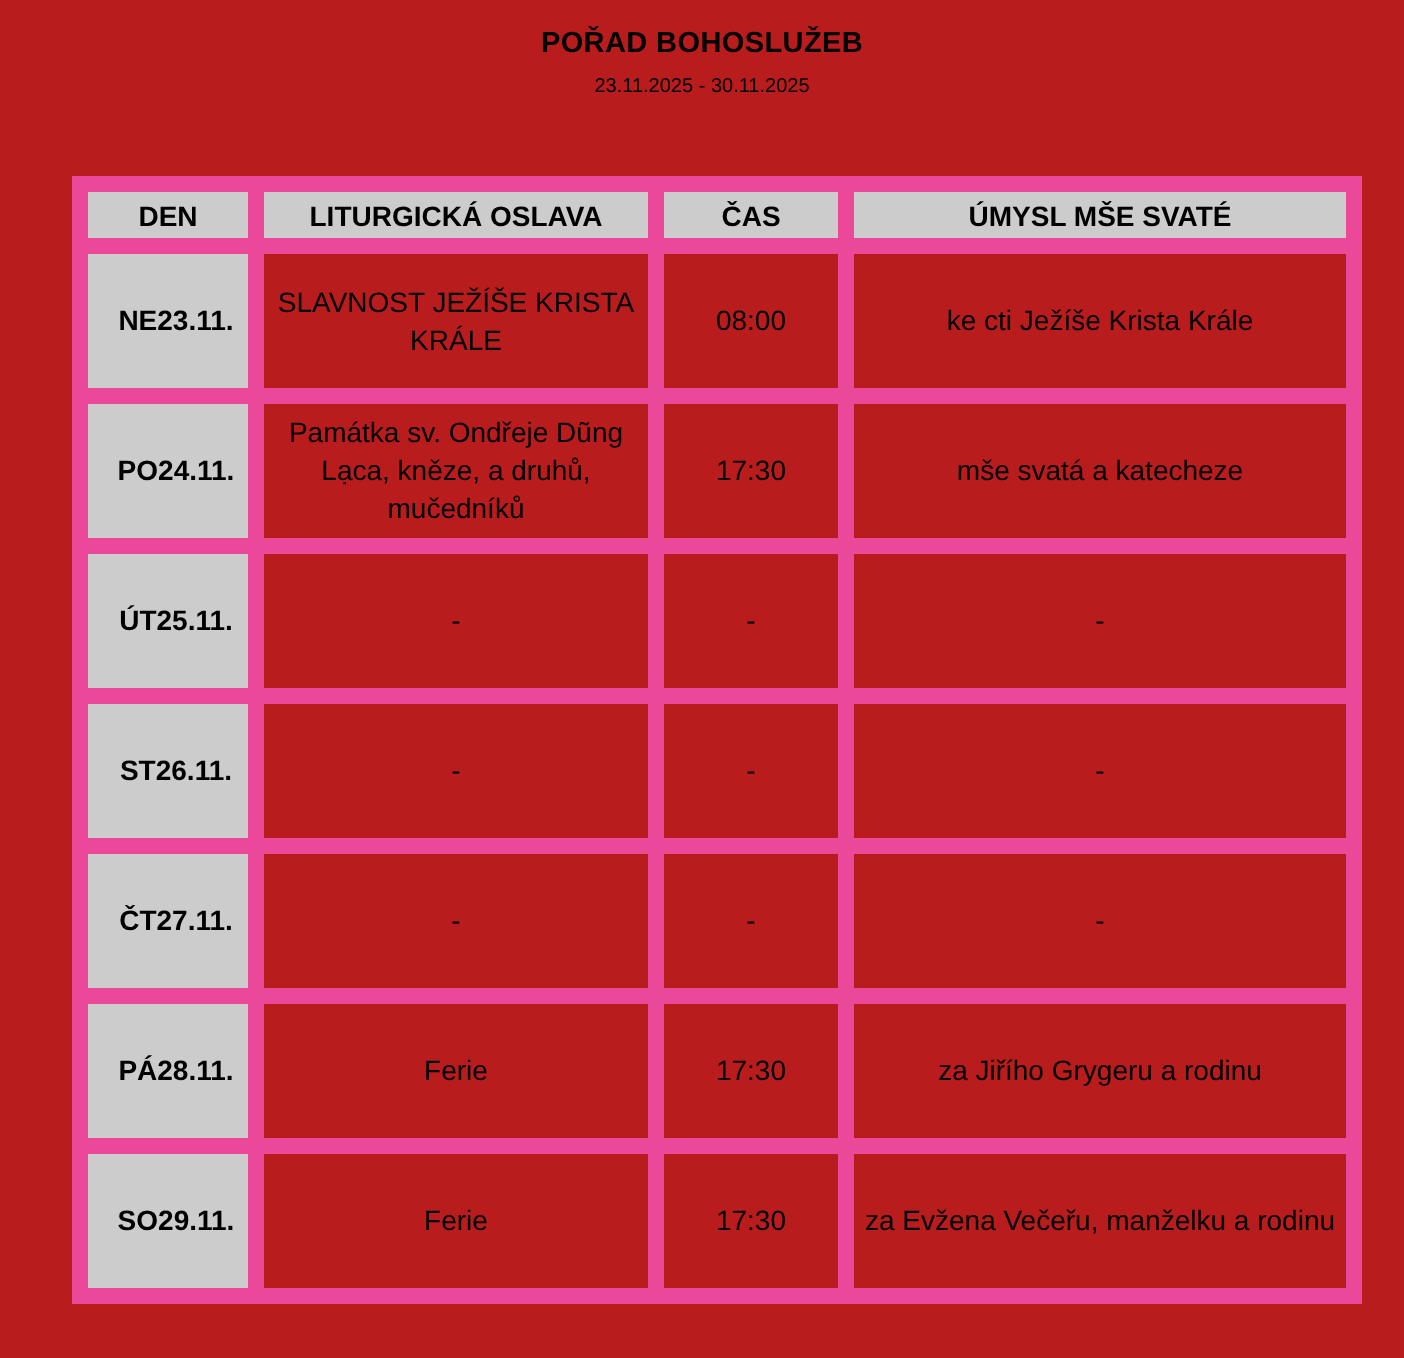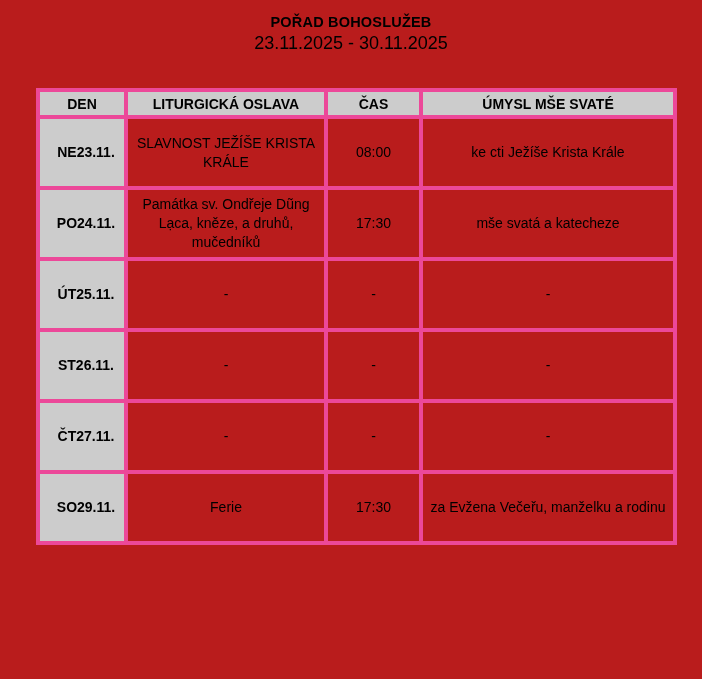--- a/index.html
+++ b/index.html
@@ -23,34 +23,34 @@
     width: 702px;
     text-align: center;
   }
   .title-line1, .title-line2 {
     font-size: 14.5px;
     font-weight: bold;
     line-height: 21px;
     letter-spacing: 0.2px;
   }
   .title-line3 {
-    font-size: 18px;
+    font-size: 10px;
     line-height: 21px;
   }
   table.schedule {
     position: absolute;
     left: 36px;
     top: 88px;
     width: 637px;
     border-collapse: collapse;
     table-layout: fixed;
     border: 3px solid #000000;
   }
   .schedule th, .schedule td {
-    border: 4px solid #ec4899;
+    border: 8px solid #ec4899;
     font-size: 14px;
     overflow: hidden;
   }
   .schedule thead th {
     height: 21px;
     background: var(--header-bg, #cccccc);
     font-weight: bold;
     text-align: center;
     padding: 1px 2px;
   }
@@ -123,20 +123,26 @@
           <td class="time-cell">-</td>
           <td class="intention-cell">-</td>
         </tr>
         <tr>
           <td class="day-cell"><span>ČT</span><span class="day-date">27.11.</span></td>
           <td class="celebration-cell">-</td>
           <td class="time-cell">-</td>
           <td class="intention-cell">-</td>
         </tr>
         <tr>
+          <td class="day-cell"><span>PÁ</span><span class="day-date">28.11.</span></td>
+          <td class="celebration-cell">Ferie</td>
+          <td class="time-cell">17:30</td>
+          <td class="intention-cell">za Jiřího Grygeru a rodinu</td>
+        </tr>
+        <tr>
           <td class="day-cell"><span>SO</span><span class="day-date">29.11.</span></td>
           <td class="celebration-cell">Ferie</td>
           <td class="time-cell">17:30</td>
           <td class="intention-cell">za Evžena Večeřu, manželku a rodinu</td>
         </tr>
       </tbody>
   </table>
 </div>
 
 </body></html>

